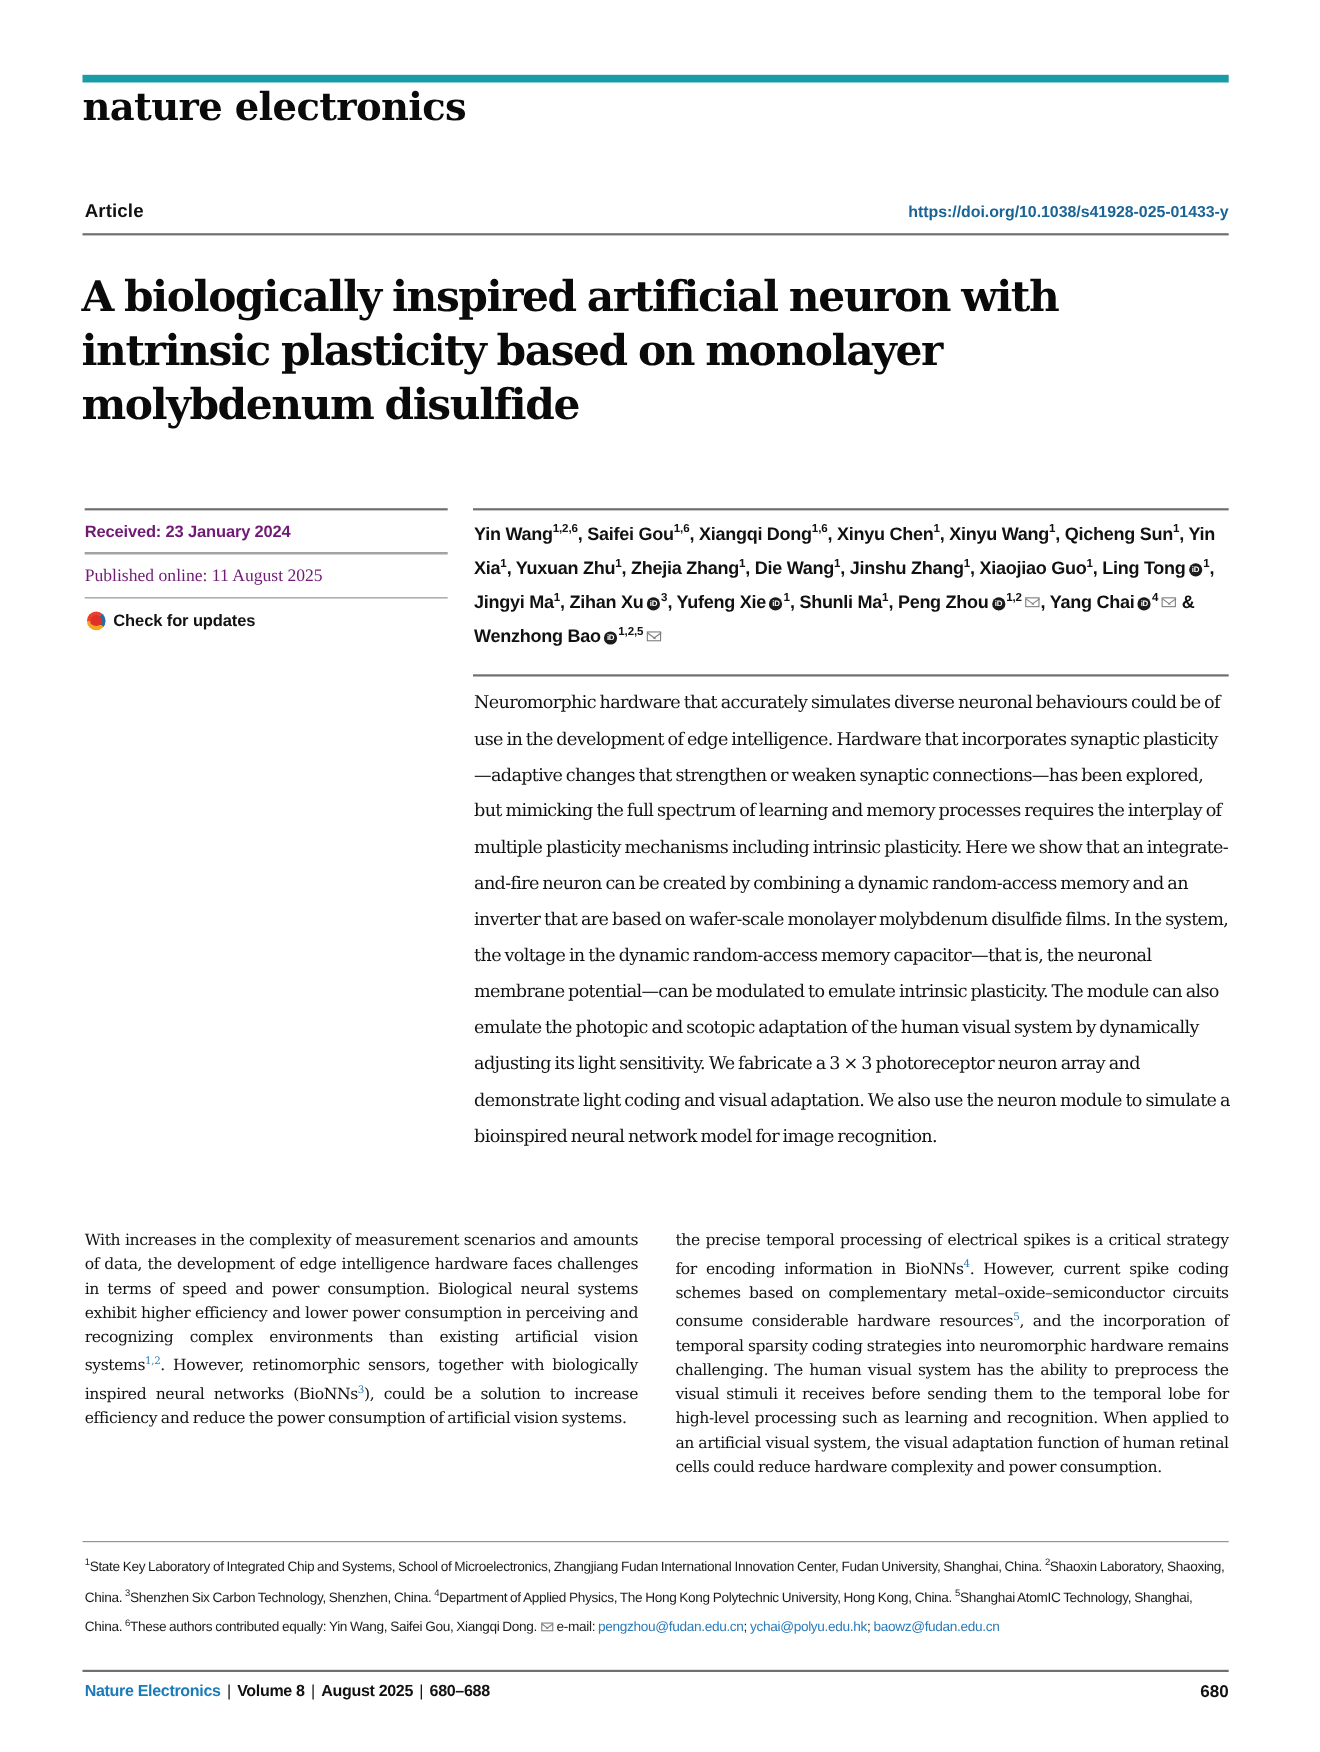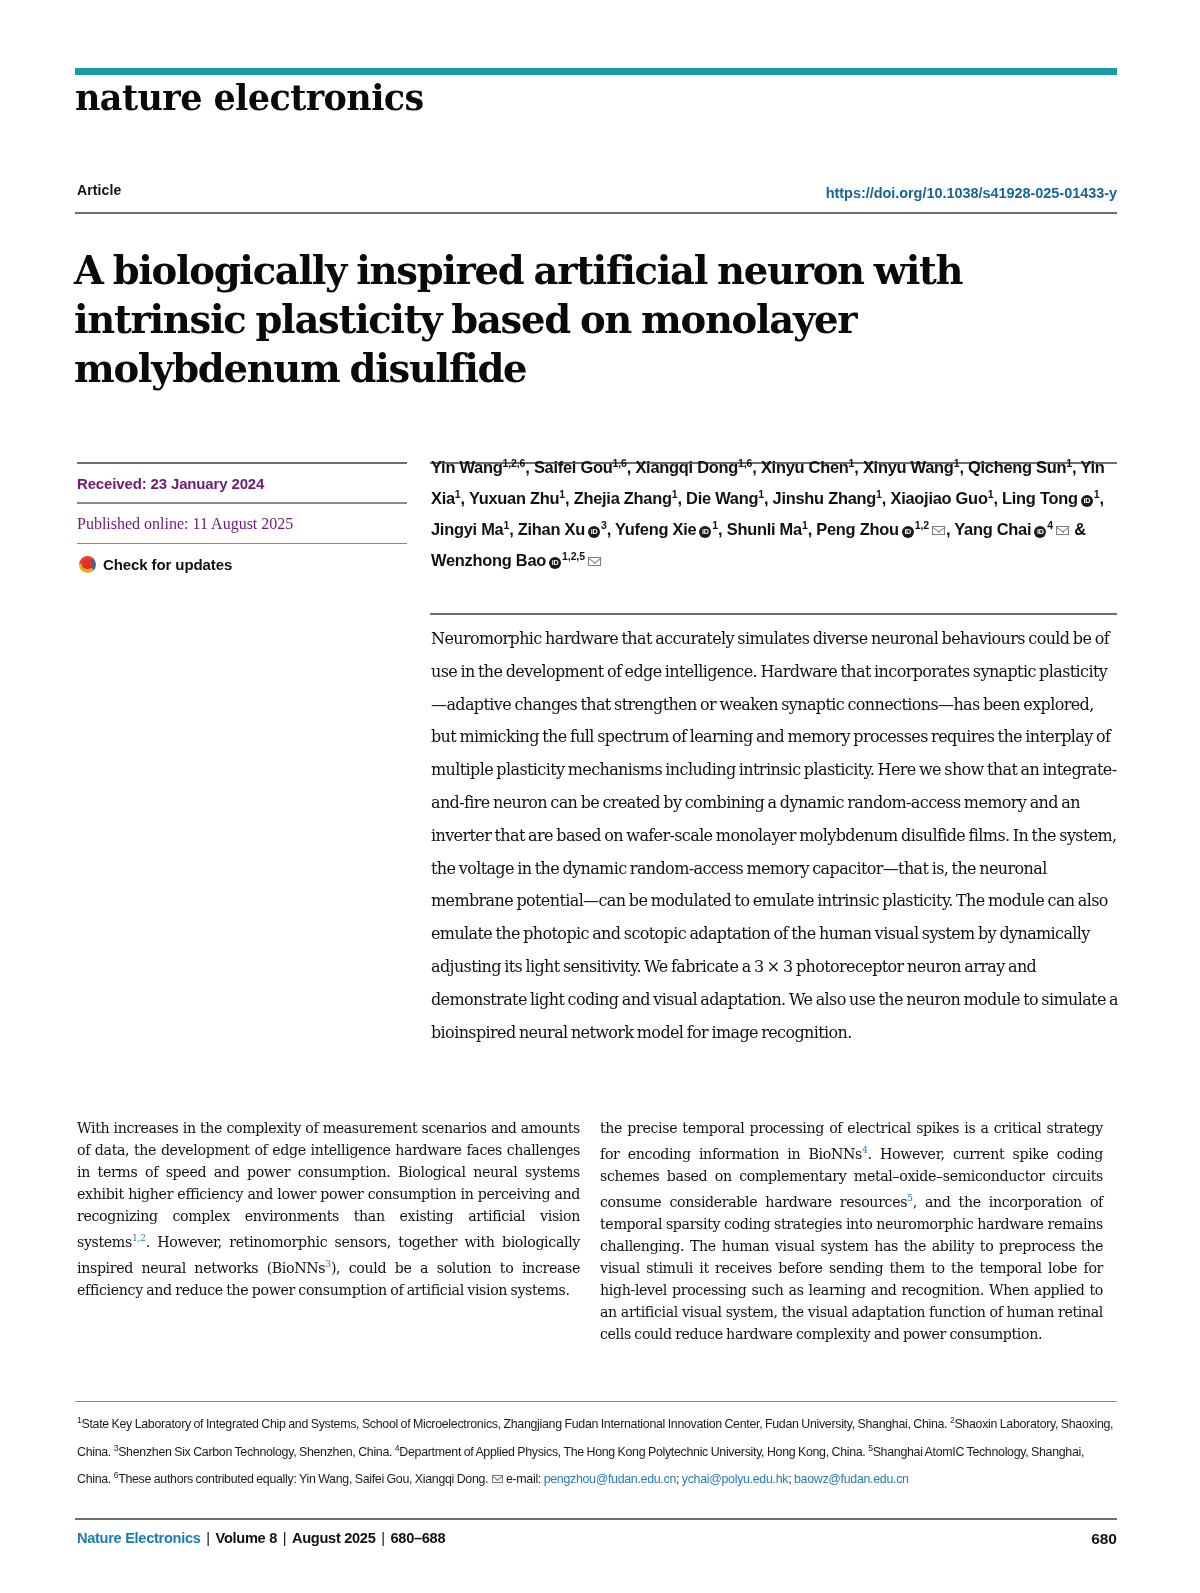--- a/index.html
+++ b/index.html
@@ -26,21 +26,21 @@
     font-weight: 700;
     font-size: 35px;
     letter-spacing: -0.6px;
     color: #0a0a0a;
     line-height: 1.1;
   }
 
   
   .kicker {
     position: absolute; left: 77px; top: 182px;
-    font-size: 14px; font-weight: 700; color: #111; letter-spacing: 0.1px;
+    font-size: 17px; font-weight: 700; color: #111; letter-spacing: 0.1px;
   }
   .doi {
     position: absolute; right: 83px; top: 185px;
     font-size: 14.5px; color: #1a6496; font-weight: 600; letter-spacing: -0.05px;
     text-decoration: none;
   }
 
   .rule-title-top {
     position: absolute; left: 75px; top: 212px; width: 1042px; height: 2px;
     background: #6f6f6f;
@@ -88,21 +88,21 @@
     width: 11px; height: 10px; background: #e03127;
     border-radius: 50% 50% 50% 50% / 65% 65% 35% 35%;
   }
 
   
   .rule-auth-top {
     position: absolute; left: 430px; top: 462px; width: 687px; height: 1.5px;
     background: #6f6f6f;
   }
   .authors {
-    position: absolute; left: 431px; top: 450px; width: 690px;
+    position: absolute; left: 431px; top: 468px; width: 690px;
     font-size: 16.4px; font-weight: 700; color: #111;
     line-height: 26.5px; letter-spacing: -0.25px;
   }
   .authors sup { font-size: 10.5px; font-weight: 700; vertical-align: super; letter-spacing: -0.1px; }
   .orcid {
     display: inline-block; width: 12px; height: 12px; border-radius: 50%;
     background: #1b1b1b; color: #fff; font-size: 7.2px; font-weight: 700;
     line-height: 12px; text-align: center; vertical-align: 1px;
     margin: 0 1px 0 3px; font-family: "Liberation Sans", sans-serif;
     letter-spacing: -0.3px;
@@ -127,21 +127,21 @@
   .abstract {
     position: absolute; left: 431px; top: 623px; width: 690px;
     font-family: "DejaVu Serif", serif;
     font-size: 16px; line-height: 32.8px; color: #111;
     letter-spacing: -0.62px; word-spacing: -1.1px;
   }
 
   
   .body-cols {
     position: absolute; left: 77px; top: 1117px; width: 1040px;
-    display: flex; gap: 20px;
+    display: flex; gap: 34px;
   }
   .col { width: 503px; }
   .col p {
     margin: 0;
     font-family: "DejaVu Serif", serif;
     font-size: 14.2px; line-height: 22.1px; color: #111;
     text-align: justify; letter-spacing: -0.36px; word-spacing: -0.75px;
     hyphens: none;
   }
   .col p + p { text-indent: 26px; }

